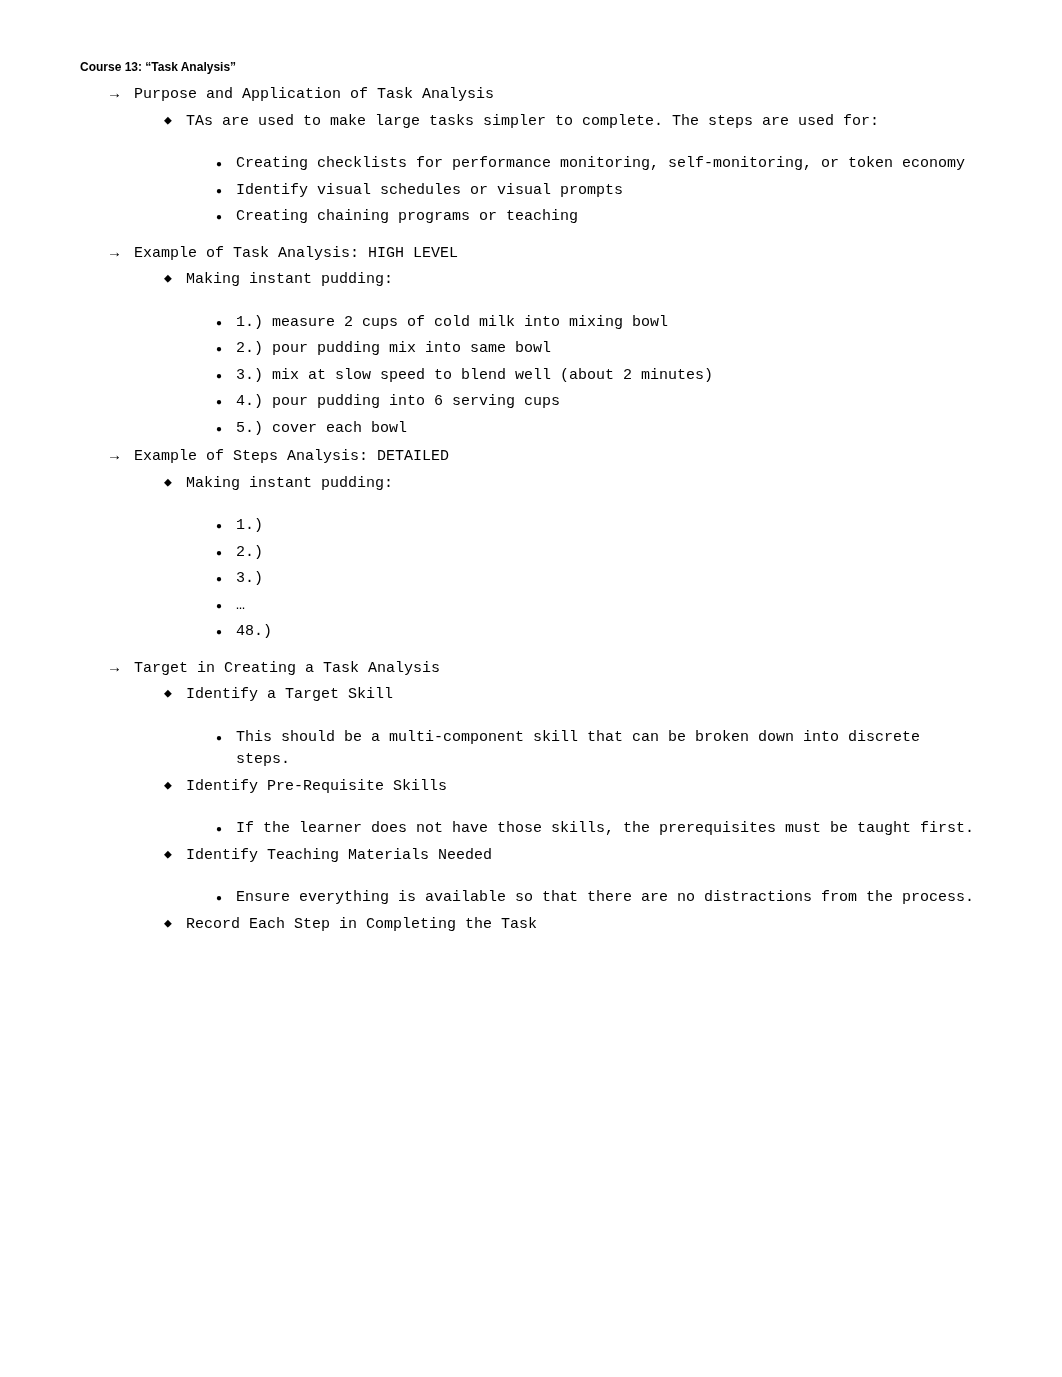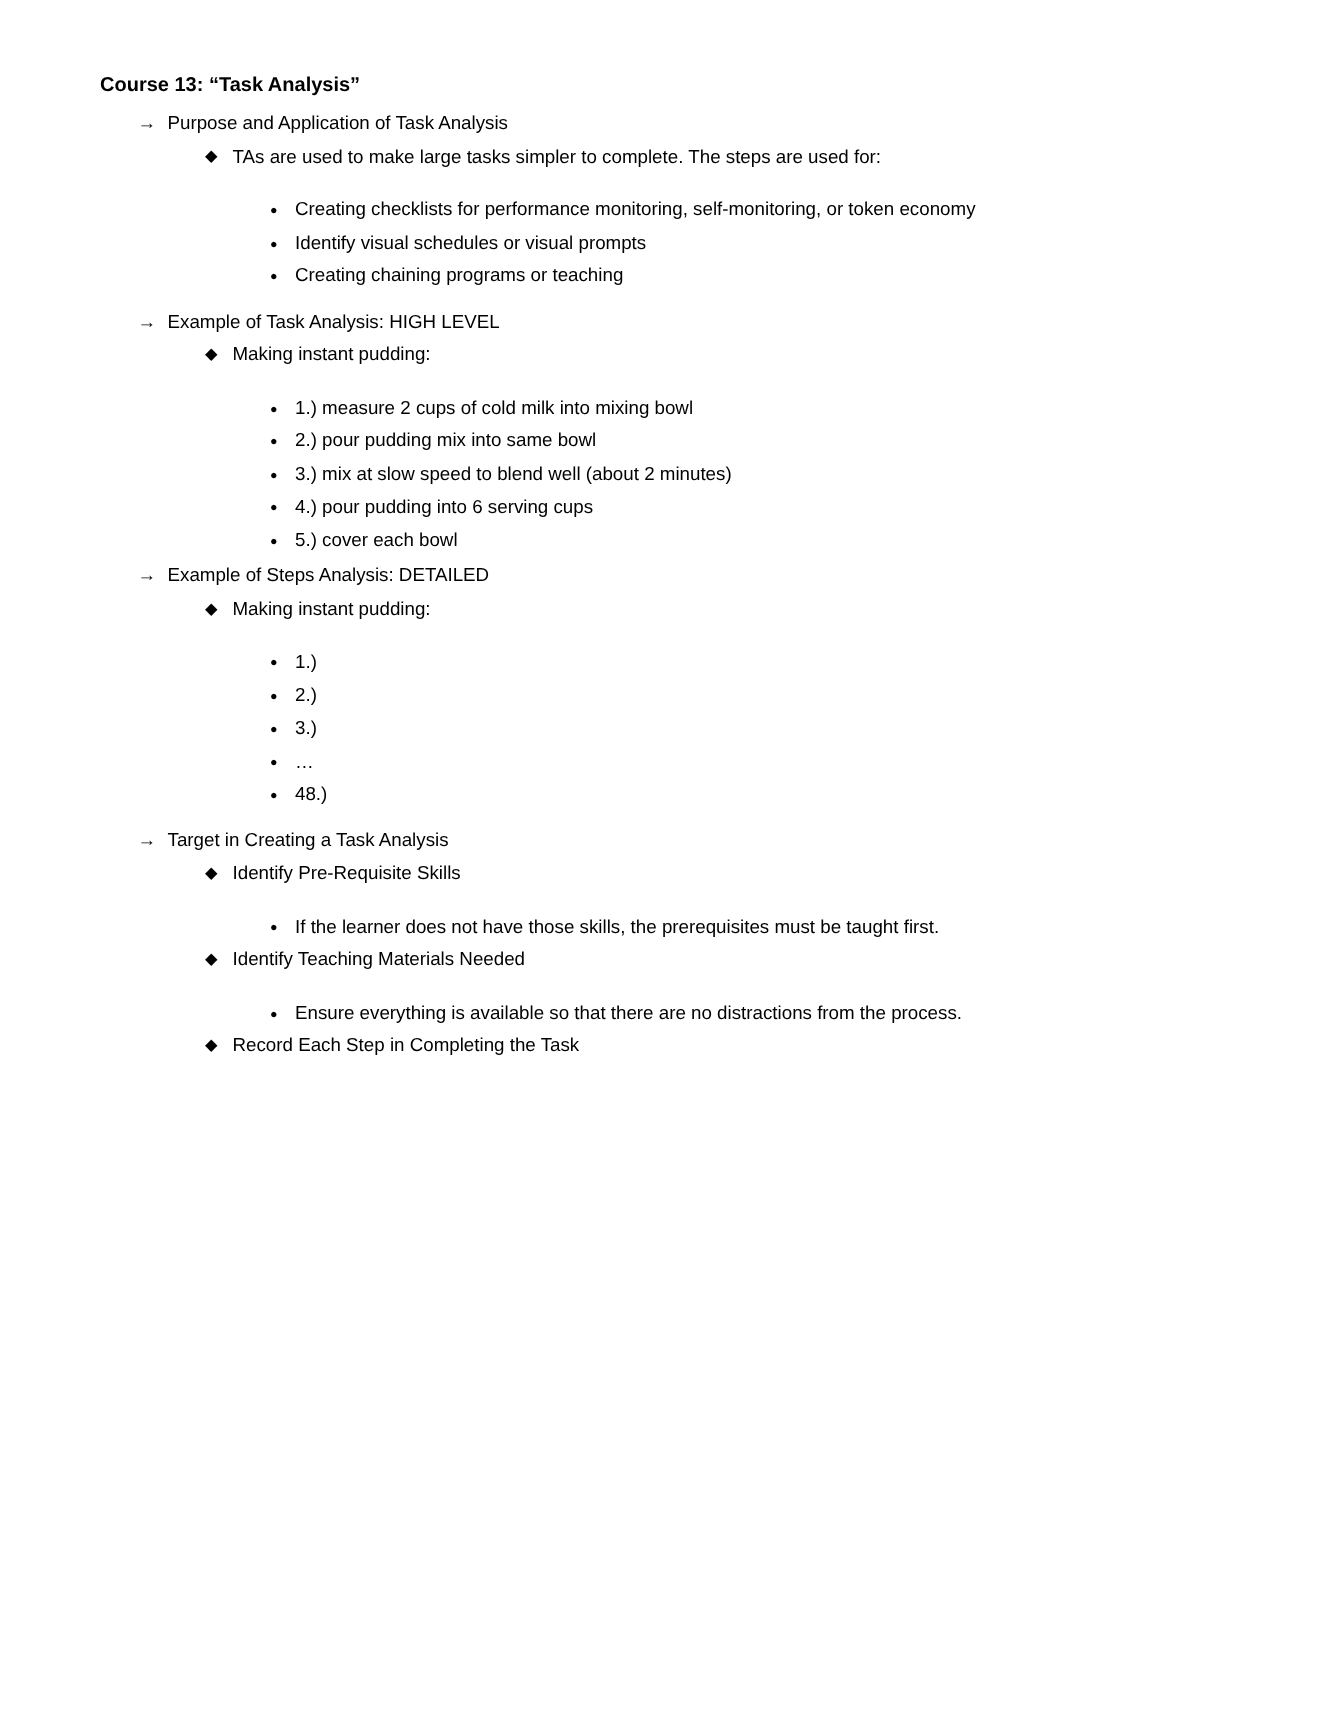--- a/index.html
+++ b/index.html
@@ -13,28 +13,29 @@
       font-family: Arial, sans-serif;
       font-size: 15px;
       color: #000000;
       width: 1062px;
       min-height: 1377px;
       padding: 60px 80px;
     }
 
     .course-title {
       font-weight: bold;
-      font-size: 16px;
+      font-size: 12px;
       margin-bottom: 10px;
     }
 
     
     .arrow-list {
       list-style: none;
       padding-left: 30px;
+      font-family: Liberation Mono, monospace;
     }
 
     .arrow-list > li {
       position: relative;
       padding-left: 24px;
       margin-bottom: 6px;
       line-height: 1.5;
     }
 
     .arrow-list > li::before {
@@ -158,20 +159,26 @@
     </li>
   </ul>
 
   <div class="section-gap top-gap"></div>
 
   <ul class="arrow-list">
     <li>
       <span>Target in Creating a Task Analysis</span>
       <ul class="diamond-list">
 
+        <li>
+          <span>Identify a Target Skill</span>
+          <ul class="bullet-list">
+            <li><span>This should be a multi-component skill that can be broken down into discrete steps.</span></li>
+          </ul>
+        </li>
 
         <li>
           <span>Identify Pre-Requisite Skills</span>
           <ul class="bullet-list">
             <li><span>If the learner does not have those skills, the prerequisites must be taught first.</span></li>
           </ul>
         </li>
 
         <li>
           <span>Identify Teaching Materials Needed</span>

